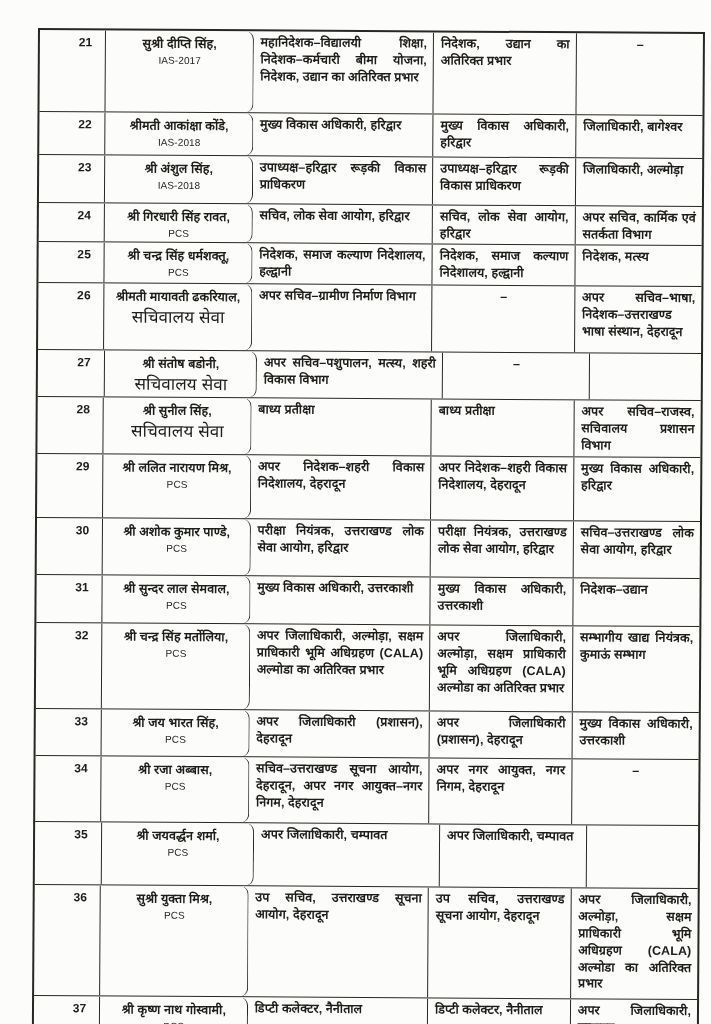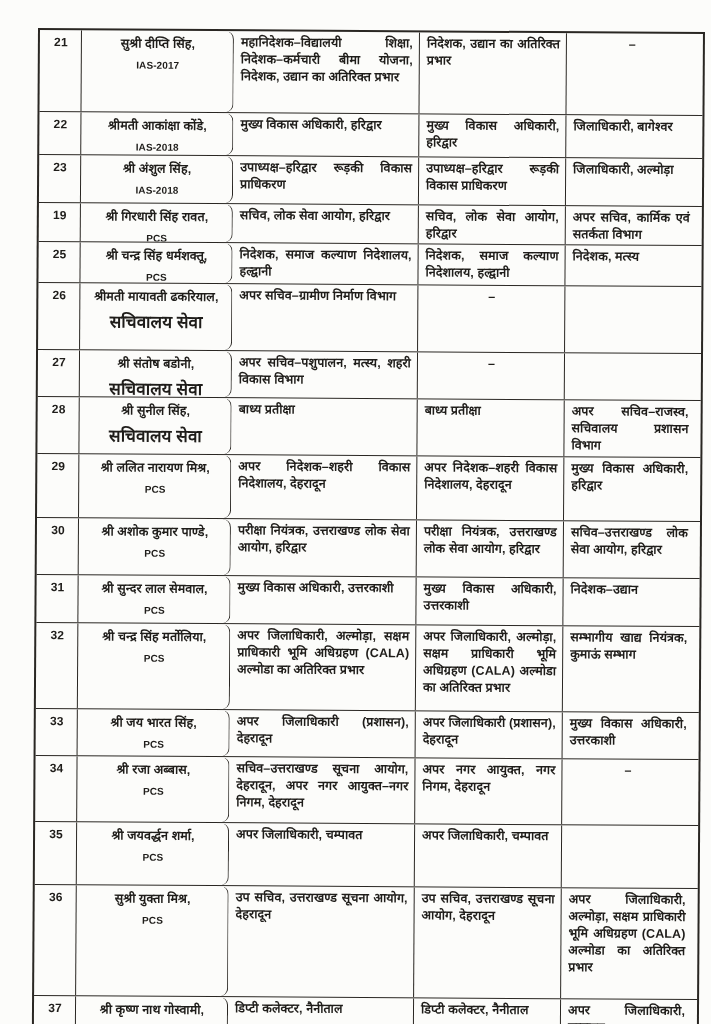--- a/index.html
+++ b/index.html
@@ -32,27 +32,27 @@
   }
   .c{
     box-sizing:border-box;
     padding:3px 6px 3px 7px;
     font-size:12.5px;
     line-height:1.35;
     font-weight:600;
     letter-spacing:0.1px;
     overflow:hidden;
   }
-  .c1{width:42px;text-align:center;border-right:1.6px solid #2a2723;font-size:12px;font-weight:700;padding-top:4px;}
+  .c1{width:42px;text-align:center;border-right:1.6px solid #2a2723;font-size:12px;font-weight:700;padding-top:4px;margin-left:25px;}
   .c2{width:152px;text-align:center;border-right:1.6px solid #2a2723;padding-top:5px;border-radius:8px;}
   .c3{width:186px;border-right:1.6px solid #2a2723;text-align:justify;}
   .c4{width:147px;border-right:1.6px solid #2a2723;text-align:justify;}
   .c5{width:130px;text-align:justify;}
   .nm{font-size:12.5px;font-weight:600;}
-  .cadre{font-size:10px;font-weight:700;margin-top:6px;}
+  .cadre{font-size:10px;font-weight:400;margin-top:1px;}
   .cadre.dev{font-size:17px;}
   .center{text-align:center;}
   
   .r21{height:81px}.r22{height:42px}.r23{height:47px}.r24{height:38px}
   .r25{height:40px}.r26{height:66px}.r27{height:46px}.r28{height:56px}
   .r29{height:63px}.r30{height:56px}.r31{height:47px}.r32{height:85px}
   .r33{height:46px}.r34{height:65px}.r35{height:62px}.r36{height:110px}
   .r37{height:60px}
 </style>
 </head>
@@ -88,21 +88,21 @@
       <div class="c c2">
         <div class="nm">श्री अंशुल सिंह,</div>
         <div class="cadre">IAS-2018</div>
       </div>
       <div class="c c3">उपाध्यक्ष–हरिद्वार रूड़की विकास प्राधिकरण</div>
       <div class="c c4">उपाध्यक्ष–हरिद्वार रूड़की विकास प्राधिकरण</div>
       <div class="c c5">जिलाधिकारी, अल्मोड़ा</div>
     </div>
 
     <div class="row r24">
-      <div class="c c1">19</div>
+      <div class="c c1">24</div>
       <div class="c c2">
         <div class="nm">श्री गिरधारी सिंह रावत,</div>
         <div class="cadre">PCS</div>
       </div>
       <div class="c c3">सचिव, लोक सेवा आयोग, हरिद्वार</div>
       <div class="c c4">सचिव, लोक सेवा आयोग, हरिद्वार</div>
       <div class="c c5">अपर सचिव, कार्मिक एवं सतर्कता विभाग</div>
     </div>
 
     <div class="row r25">
@@ -117,20 +117,21 @@
     </div>
 
     <div class="row r26">
       <div class="c c1">26</div>
       <div class="c c2">
         <div class="nm">श्रीमती मायावती ढकरियाल,</div>
         <div class="cadre dev">सचिवालय सेवा</div>
       </div>
       <div class="c c3">अपर सचिव–ग्रामीण निर्माण विभाग</div>
       <div class="c c4 center">–</div>
+      <div class="c c5">अपर सचिव–भाषा, निदेशक–उत्तराखण्ड भाषा संस्थान, देहरादून</div>
     </div>
 
     <div class="row r27">
       <div class="c c1">27</div>
       <div class="c c2">
         <div class="nm">श्री संतोष बडोनी,</div>
         <div class="cadre dev">सचिवालय सेवा</div>
       </div>
       <div class="c c3">अपर सचिव–पशुपालन, मत्स्य, शहरी विकास विभाग</div>
       <div class="c c4 center">–</div>

